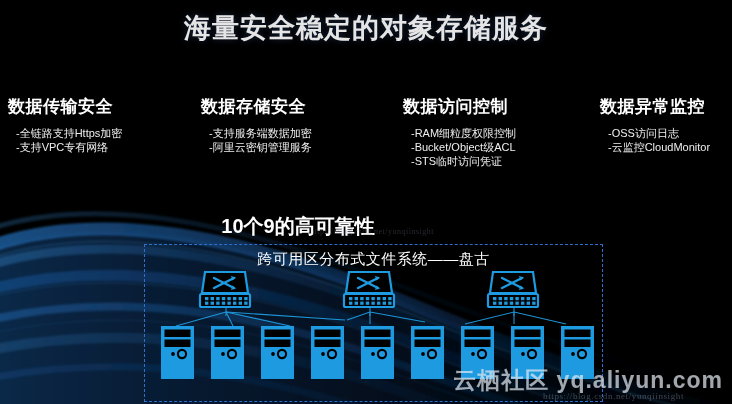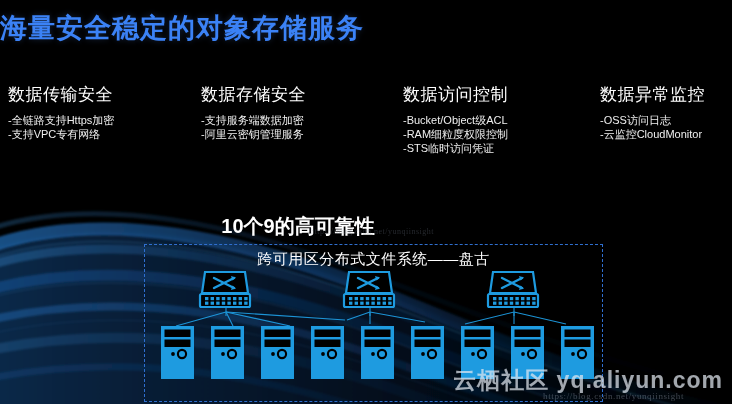--- a/index.html
+++ b/index.html
@@ -15,43 +15,43 @@
     color:#ffffff;
   }
 
   
   .ribbon-layer{position:absolute;left:0;bottom:0;width:732px;height:404px;pointer-events:none;}
 
   
   .title{
     position:absolute;
     top:10px;left:0;width:732px;
-    text-align:left;
+    text-align:center;
     font-size:27px;
     font-weight:bold;
     letter-spacing:1px;
-    color:#3b82f6;
+    color:#e5e5e5;
     text-shadow:0 0 6px rgba(90,150,255,.25);
   }
 
   
   .cols{
     position:absolute;
     top:83px;left:0;width:732px;height:80px;
   }
   .col{position:absolute;top:0;}
   .col-h{
     font-size:17px;
-    font-weight:normal;
+    font-weight:bold;
     color:#ffffff;
     letter-spacing:.5px;
     white-space:nowrap;
-    margin:0 0 7px 0;
-  }
-  .col-list{list-style:none;margin:0;padding:0;}
+    margin:12px 0 7px 0;
+  }
+  .col-list{list-style:none;margin:8px;padding:0;}
   .col-list li{
     font-size:11px;
     line-height:14px;
     color:#efefef;
     white-space:nowrap;
   }
 
   .c1{left:8px;}
   .c2{left:201px;}
   .c3{left:403px;}
@@ -183,22 +183,22 @@
       <div class="col-h">数据存储安全</div>
       <ul class="col-list">
         <li>-支持服务端数据加密</li>
         <li>-阿里云密钥管理服务</li>
       </ul>
     </div>
 
     <div class="col c3">
       <div class="col-h">数据访问控制</div>
       <ul class="col-list">
+        <li>-RAM细粒度权限控制</li>
         <li>-Bucket/Object级ACL</li>
-        <li>-RAM细粒度权限控制</li>
         <li>-STS临时访问凭证</li>
       </ul>
     </div>
 
     <div class="col c4">
       <div class="col-h">数据异常监控</div>
       <ul class="col-list">
         <li>-OSS访问日志</li>
         <li>-云监控CloudMonitor</li>
       </ul>

